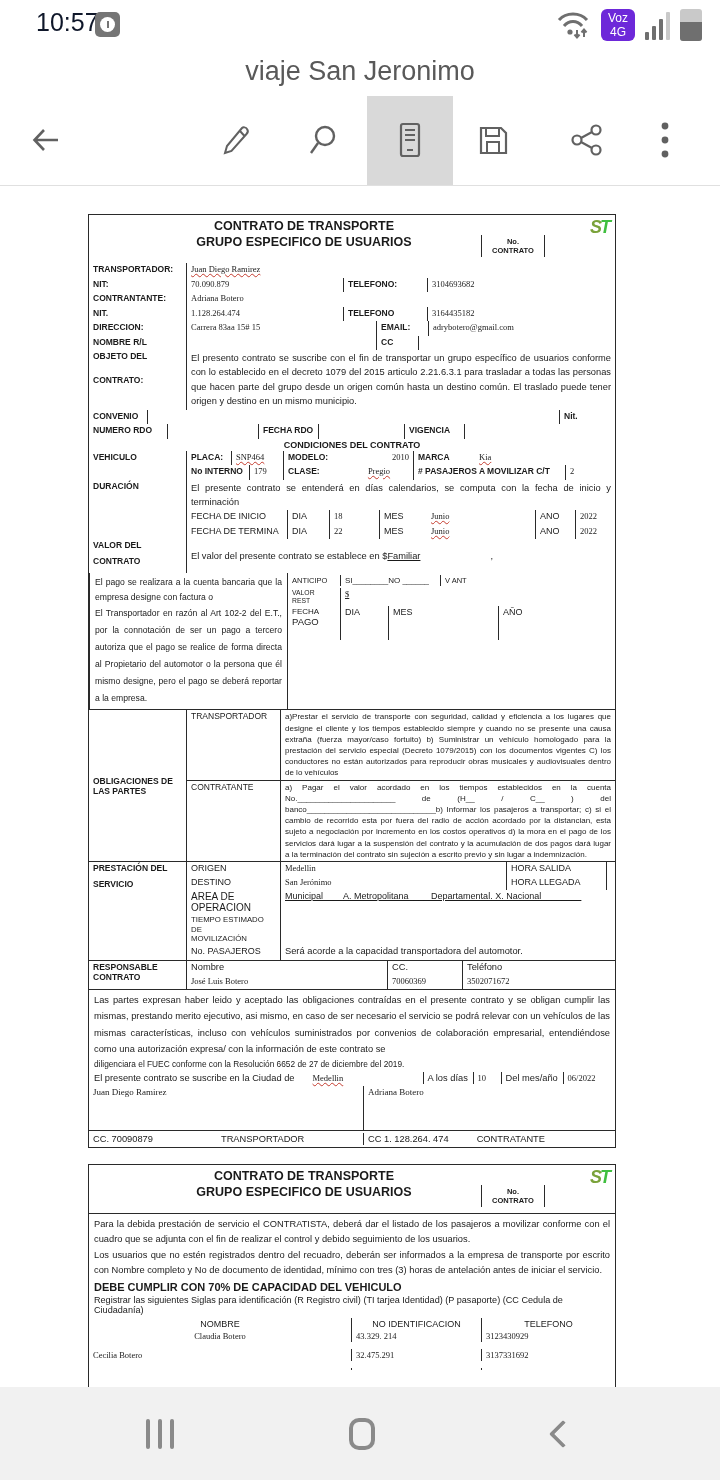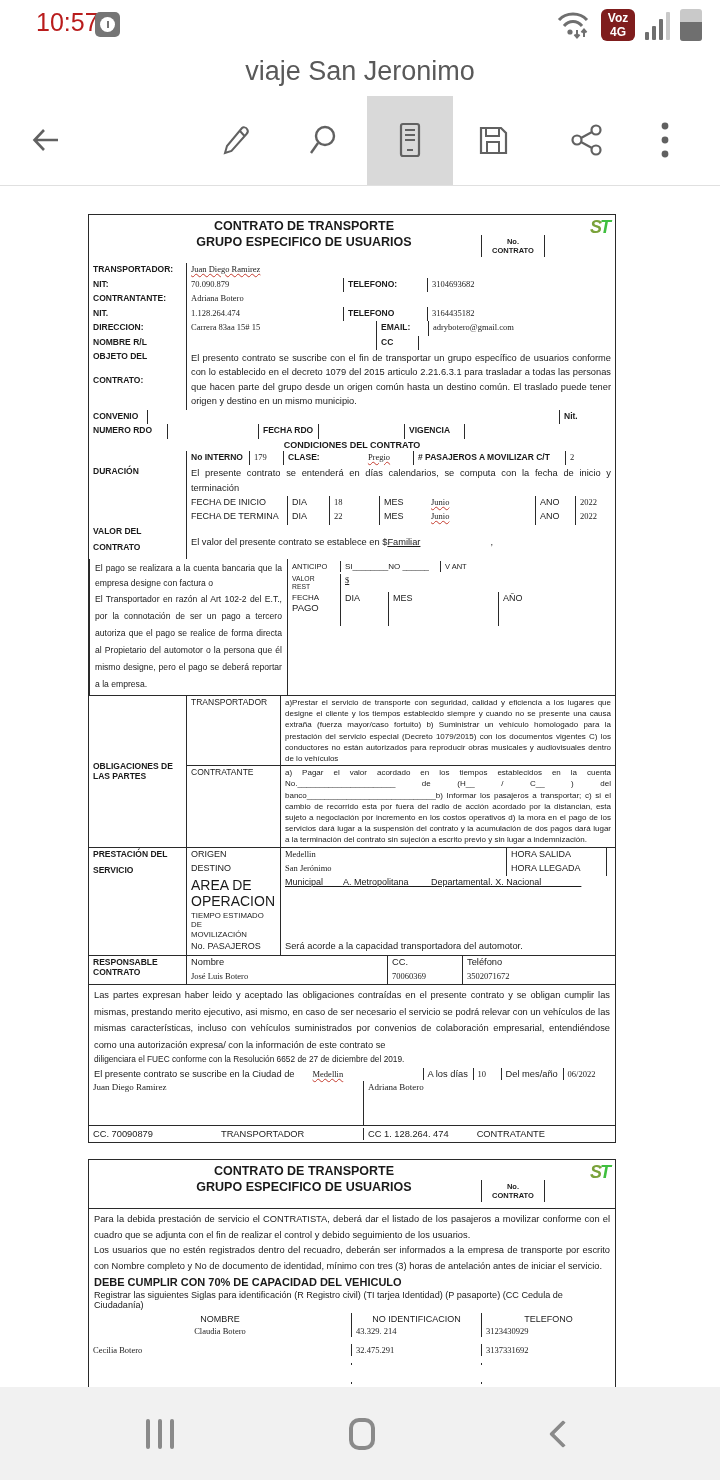--- a/index.html
+++ b/index.html
@@ -1,25 +1,25 @@
 <!DOCTYPE html>
 <html><head>
 <meta charset="utf-8">
 <style>
   html,body{margin:0;padding:0;width:720px;height:1480px;background:#fff;overflow:hidden;
     font-family:"Liberation Sans",sans-serif;-webkit-font-smoothing:antialiased;}
   
   #statusbar{position:absolute;left:0;top:0;width:720px;height:46px;background:#fff;}
-  #time{position:absolute;left:36px;top:8px;font-size:25px;color:#b91c1c;}
+  #time{position:absolute;left:36px;top:8px;font-size:25px;color:#0f172a;}
   .clockbadge{position:absolute;left:95px;top:12px;width:25px;height:25px;background:#757575;border-radius:5px;}
   .clockbadge:after{content:"";position:absolute;left:5px;top:5px;width:15px;height:15px;border-radius:50%;background:#fff;}
   .clockbadge:before{content:"";position:absolute;left:12px;top:9px;width:2px;height:7px;background:#757575;z-index:2;}
   #sb-right{position:absolute;right:18px;top:8px;display:flex;align-items:center;gap:10px;}
-  .badge4g{width:34px;height:32px;background:#7f1d1d;border-radius:6px;color:#fff;text-align:center;
-    font-size:12px;font-weight:bold;line-height:14px;padding-top:2px;box-sizing:border-box;}
+  .badge4g{width:34px;height:32px;background:#6d28d9;border-radius:6px;color:#fff;text-align:center;
+    font-size:12px;font-weight:normal;line-height:14px;padding-top:2px;box-sizing:border-box;}
   .bars{display:flex;align-items:flex-end;gap:3px;height:30px;}
   .bars i{display:block;width:4px;background:#6f6f6f;border-radius:1px;}
   .batt{position:relative;width:22px;height:32px;background:#c9c9c9;border-radius:3px;overflow:hidden;}
   .batt:before{content:"";position:absolute;left:0;bottom:0;width:100%;height:60%;background:#6f6f6f;}
   .batt:after{content:"";position:absolute;left:6px;top:-3px;width:10px;height:4px;background:#c9c9c9;border-radius:2px;}
   
   #titlebar{position:absolute;left:0;top:46px;width:720px;height:50px;text-align:center;}
   #titlebar .t{font-size:27px;color:#595959;line-height:50px;}
   
   #toolbar{position:absolute;left:0;top:96px;width:720px;height:89px;background:#fff;border-bottom:1px solid #e0e0e0;}
@@ -217,20 +217,31 @@
       <div class="bl" style="width:90px"></div>
       <div class="cell b bl" style="width:60px">FECHA RDO</div>
       <div class="bl" style="width:85px"></div>
       <div class="cell b bl" style="width:60px">VIGENCIA</div>
       <div class="bl" style="flex:1"></div>
     </div>
 
     <div class="b" style="text-align:center;font-size:9px;padding:1px 0">CONDICIONES  DEL CONTRATO</div>
 
     <div class="r minr">
+      <div class="lc">VEHICULO</div>
+      <div class="vc" style="display:flex;padding:0">
+        <div class="cell b" style="width:44px">PLACA:</div>
+        <div class="cell v wavy bl" style="width:52px">SNP464</div>
+        <div class="cell b bl" style="width:62px">MODELO:</div>
+        <div class="cell v" style="width:68px;text-align:right">2010</div>
+        <div class="cell b bl" style="width:62px">MARCA</div>
+        <div class="cell v wavy" style="flex:1">Kia</div>
+      </div>
+    </div>
+    <div class="r minr">
       <div class="lc"></div>
       <div class="vc" style="display:flex;padding:0">
         <div class="cell b" style="width:62px">No INTERNO</div>
         <div class="cell v bl" style="width:34px">179</div>
         <div class="cell b bl" style="width:62px">CLASE:</div>
         <div class="cell v wavy" style="width:68px;text-align:center">Pregio</div>
         <div class="cell b bl" style="width:152px"># PASAJEROS A MOVILIZAR C/T</div>
         <div class="cell v bl" style="flex:1">2</div>
       </div>
     </div>
@@ -330,21 +341,21 @@
           <div class="cell bl" style="font-size:9px;width:100px">HORA SALIDA</div>
           <div class="bl" style="width:8px"></div>
         </div>
         <div style="display:flex;min-height:14px">
           <div class="cell" style="font-size:9px;width:93px">DESTINO</div>
           <div class="cell v bl" style="flex:1">San Jerónimo</div>
           <div class="cell bl" style="font-size:9px;width:100px">HORA LLEGADA</div>
           <div class="bl" style="width:8px"></div>
         </div>
         <div style="display:flex;min-height:14px">
-          <div class="cell" style="font-size:14px;width:93px">AREA DE OPERACION</div>
+          <div class="cell" style="font-size:10px;width:93px">AREA DE OPERACION</div>
           <div class="cell bl ul" style="font-size:9px;flex:1">Municipal____A. Metropolitana____ Departamental.  X.   Nacional________</div>
         </div>
         <div style="display:flex;min-height:21px">
           <div class="cell" style="font-size:7.8px;width:93px;line-height:9.5px">
             <div>TIEMPO ESTIMADO DE</div>
               <div>MOVILIZACIÓN</div>
             </div>
           <div class="bl" style="flex:1"></div>
         </div>
         <div style="display:flex;min-height:15px">

